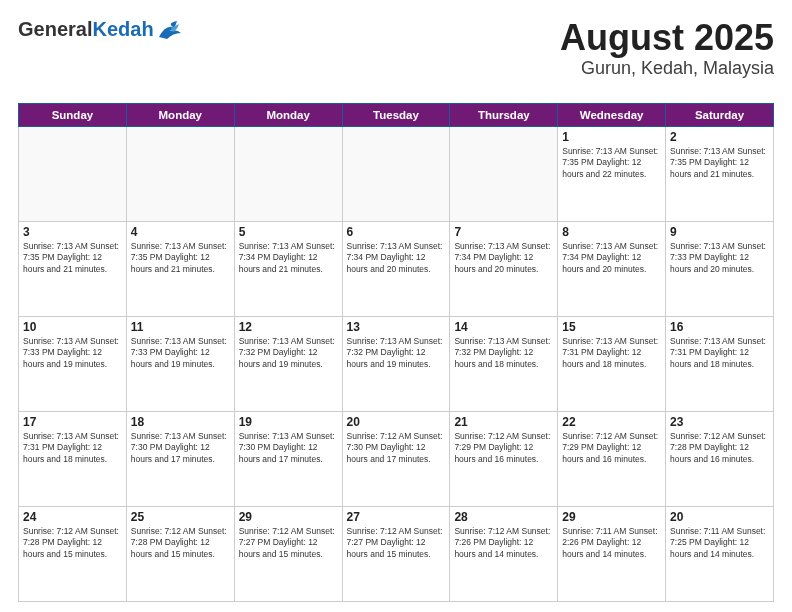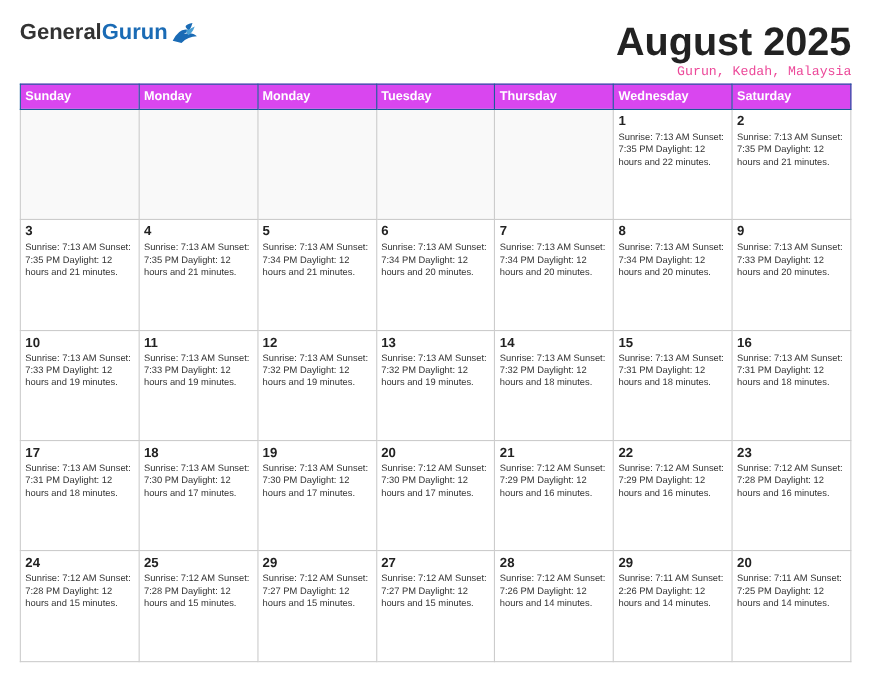--- a/index.html
+++ b/index.html
@@ -14,21 +14,21 @@
       width: 792px;
       height: 612px;
       padding: 18px 18px 10px 18px;
       display: flex;
       flex-direction: column;
     }
     .header {
       display: flex;
       justify-content: space-between;
       align-items: flex-start;
-      margin-bottom: 4px;
+      margin-bottom: 24px;
     }
     .logo {
       display: flex;
       flex-direction: column;
       align-items: flex-start;
     }
     .logo-text {
       display: flex;
       align-items: center;
       font-size: 20px;
@@ -45,38 +45,37 @@
     .title-block {
       text-align: right;
     }
     .month-title {
       font-size: 36px;
       font-weight: bold;
       color: #222;
       line-height: 1.1;
     }
     .location {
-      font-size: 12px;
-      color: #ec4899;
-      font-family: Liberation Mono, monospace;
+      font-size: 18px;
+      color: #404040;
     }
     .calendar {
       flex: 1;
       border: 1px solid #ccc;
       border-collapse: collapse;
       width: 100%;
       table-layout: fixed;
     }
     .calendar th {
-      background: #d946ef;
+      background: #701a75;
       color: #fff;
       font-size: 11.5px;
       font-weight: bold;
       padding: 5px 4px;
-      text-align: left;
+      text-align: center;
       border: 1px solid #1a5a9a;
     }
     .calendar td {
       border: 1px solid #ccc;
       vertical-align: top;
       padding: 3px 4px;
       font-size: 9px;
       color: #333;
       width: calc(100%/7);
       height: 78px;
@@ -101,21 +100,21 @@
     }
   </style>
 </head>
 <body>
 
 <div class="page">
   <div class="header">
     <div class="logo">
       <div class="logo-text">
         <span class="logo-general">General</span>
-        <span class="logo-blue">Gurun</span>
+        <span class="logo-blue">Kedah</span>
         <svg class="logo-bird" viewBox="0 0 28 22" xmlns="http://www.w3.org/2000/svg">
           <path d="M2 18 Q8 6 16 8 Q10 4 20 2 Q18 10 12 12 Q20 10 24 14 Q16 14 10 20 Z" fill="#1a6bb5"></path>
           <path d="M14 9 Q18 7 22 5 Q20 11 16 13 Z" fill="#4a9fd4"></path>
         </svg>
       </div>
     </div>
     <div class="title-block">
       <div class="month-title">August 2025</div>
       <div class="location">Gurun, Kedah, Malaysia</div>
     </div>

